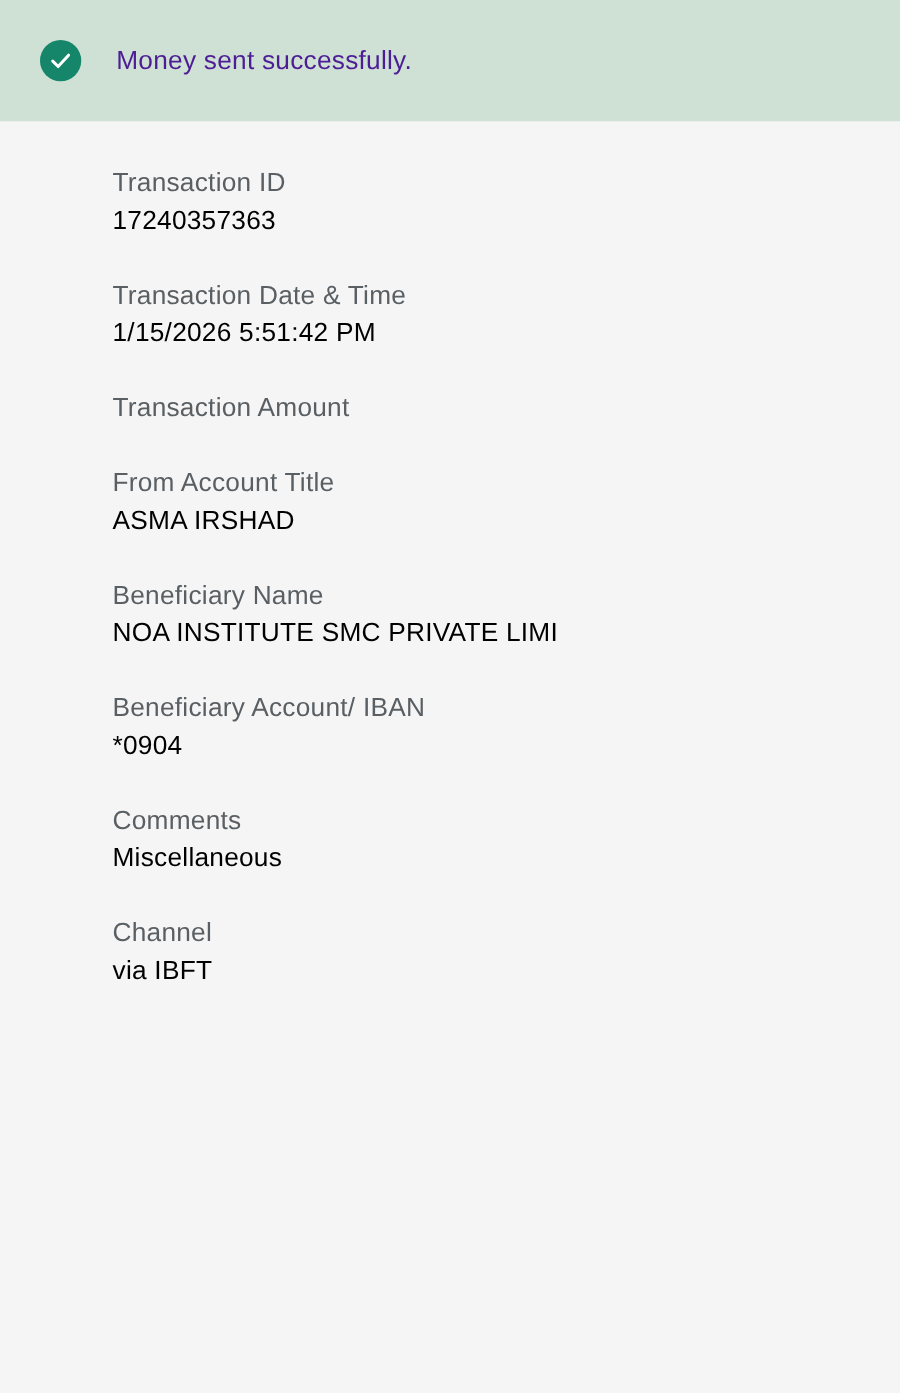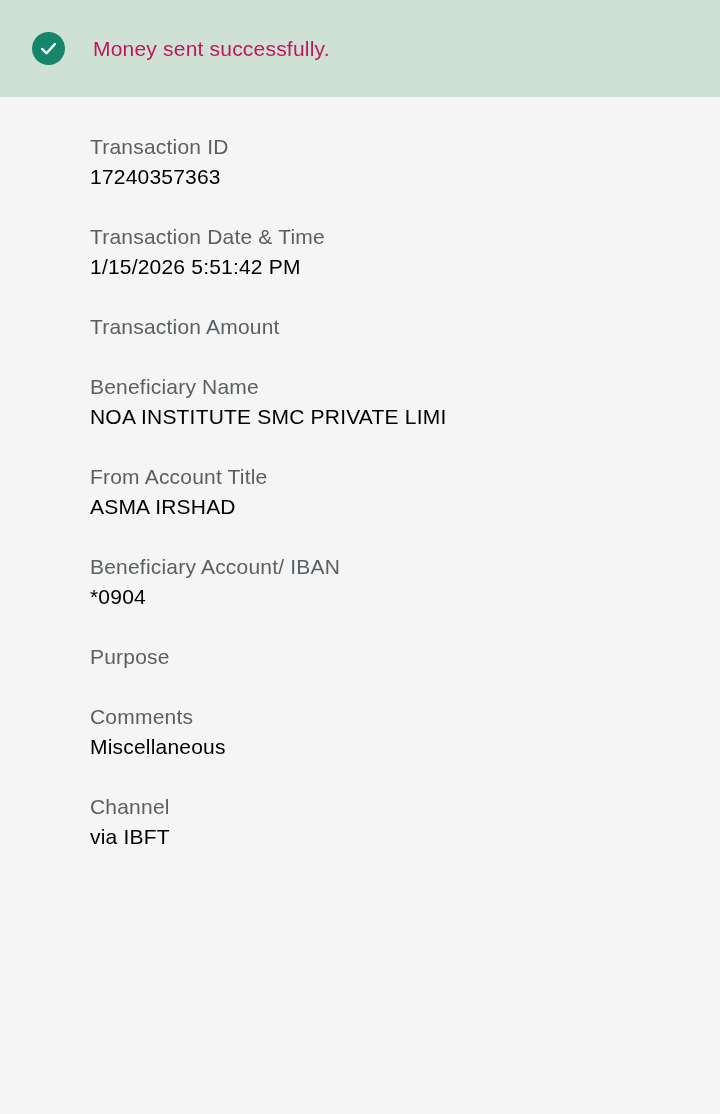--- a/index.html
+++ b/index.html
@@ -30,21 +30,21 @@
     align-items: center;
     justify-content: center;
     flex: 0 0 auto;
   }
   .check-circle svg {
     display: block;
   }
   .banner-message {
     margin-left: 28px;
     font-size: 21px;
-    color: #be185d;
+    color: #4c1d95;
     letter-spacing: 0.2px;
   }
   .details {
     padding: 35px 40px 0 90px;
   }
   .field {
     margin-bottom: 30px;
   }
   .field .label {
     font-size: 21px;
@@ -80,36 +80,35 @@
   <div class="field">
     <div class="label">Transaction Date &amp; Time</div>
     <div class="value">1/15/2026 5:51:42 PM</div>
   </div>
 
   <div class="field">
     <div class="label">Transaction Amount</div>
   </div>
 
   <div class="field">
-    <div class="label">Beneficiary Name</div>
-    <div class="value">NOA INSTITUTE SMC PRIVATE LIMI</div>
+    <div class="label">From Account Title</div>
+    <div class="value">ASMA IRSHAD</div>
   </div>
 
   <div class="field">
-    <div class="label">From Account Title</div>
-    <div class="value">ASMA IRSHAD</div>
+    <div class="label">Beneficiary Name</div>
+    <div class="value">NOA INSTITUTE SMC PRIVATE LIMI</div>
   </div>
 
   <div class="field">
     <div class="label">Beneficiary Account/ IBAN</div>
     <div class="value">*0904</div>
   </div>
 
   <div class="field">
-    <div class="label">Purpose</div>
   </div>
 
   <div class="field">
     <div class="label">Comments</div>
     <div class="value">Miscellaneous</div>
   </div>
 
   <div class="field">
     <div class="label">Channel</div>
     <div class="value">via IBFT</div>

